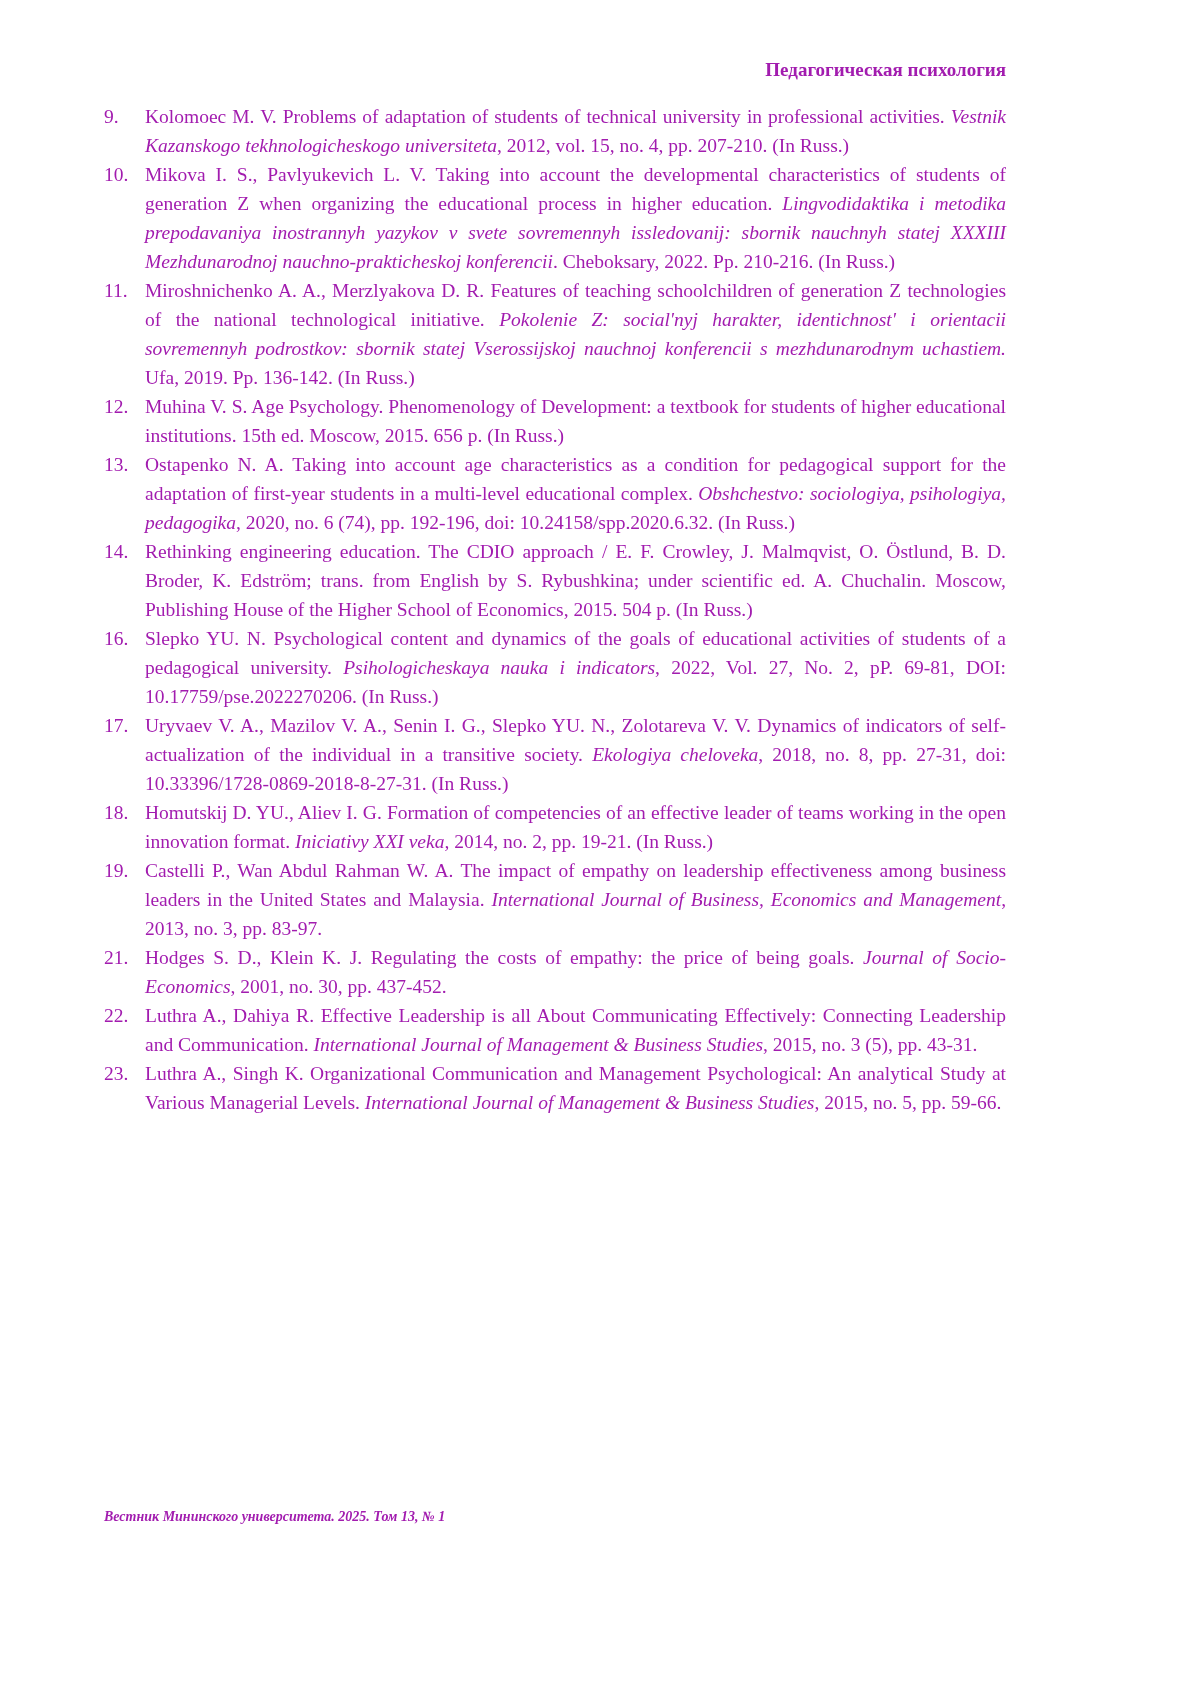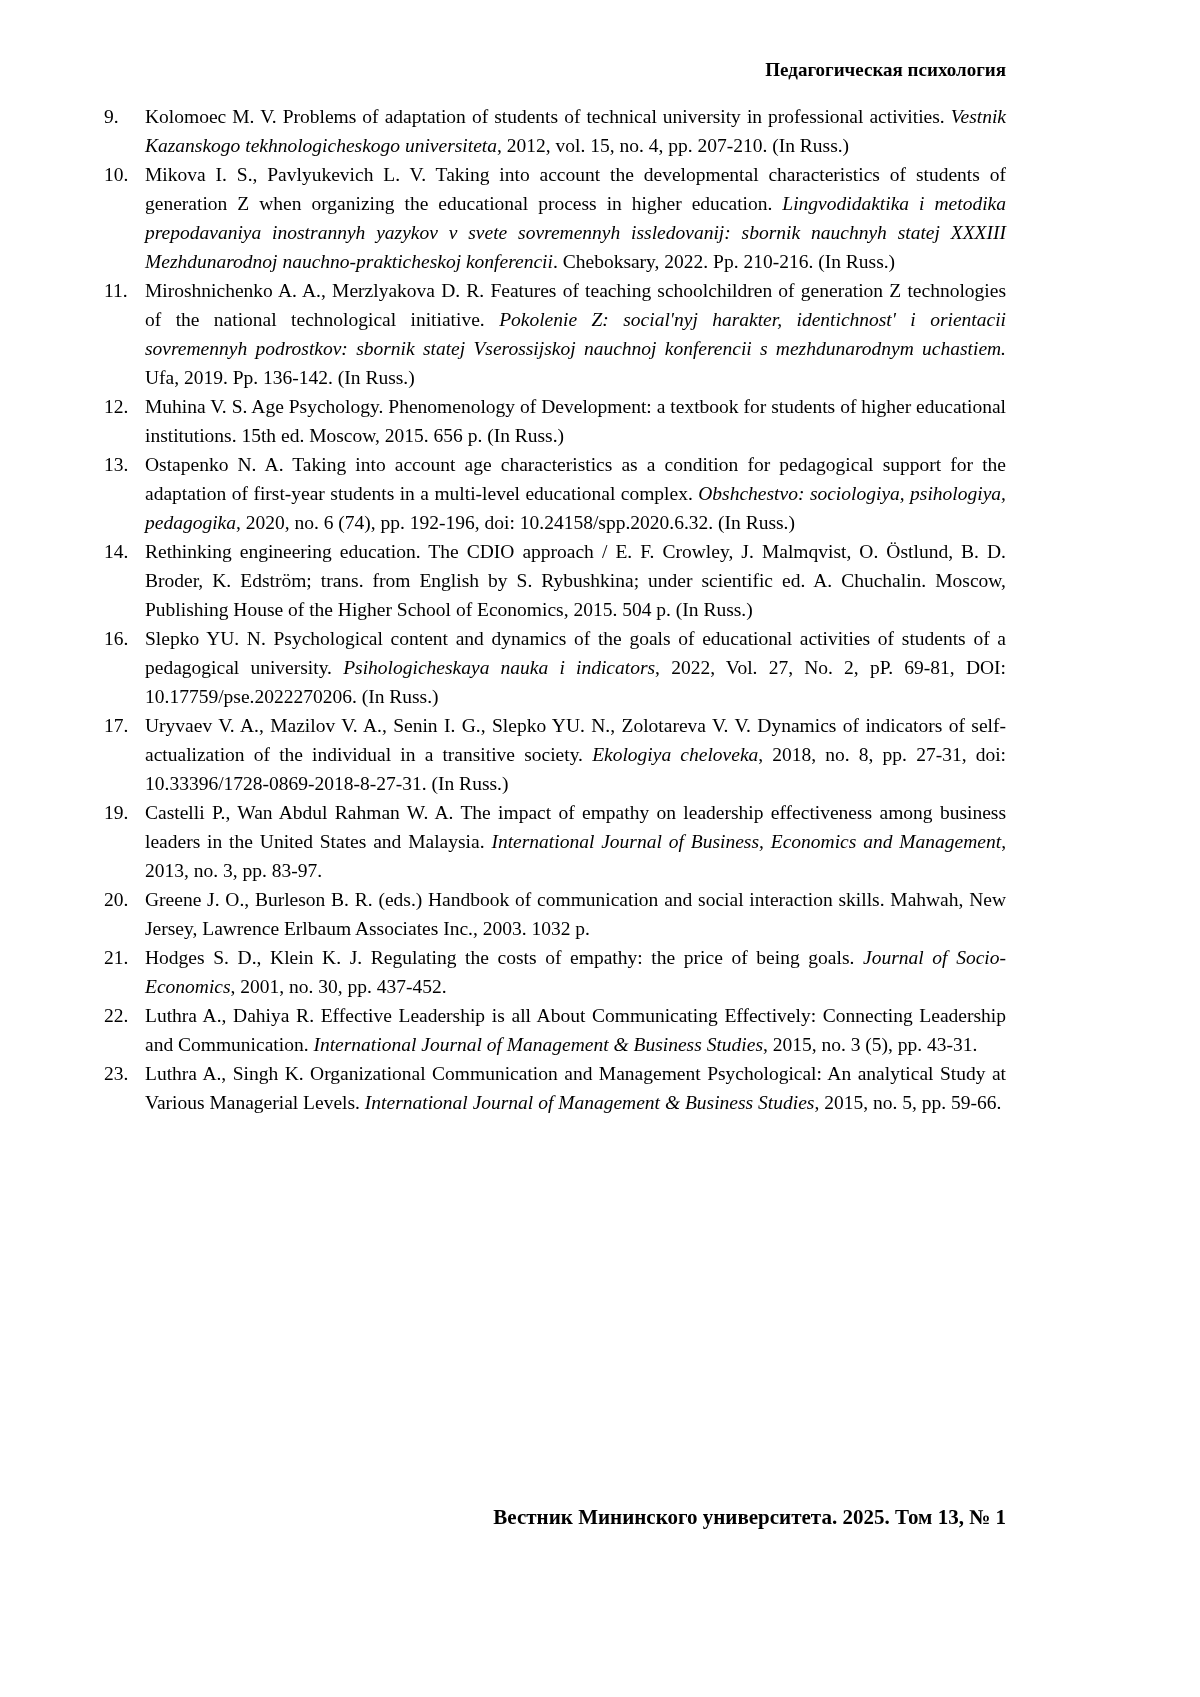--- a/index.html
+++ b/index.html
@@ -4,21 +4,21 @@
 <style>
   * { margin: 0; padding: 0; box-sizing: border-box; }
   html, body { background: #e8e8e8; }
   .page {
     width: 1200px;
     height: 1697px;
     margin: 0 auto;
     position: relative;
     background: #ffffff;
     font-family: "Liberation Serif", serif;
-    color: #000000;
+    color: #a21caf;
     font-size: 19.5px;
   }
   .header {
     position: absolute;
     top: 58px;
     left: 104px;
     right: 194px;
     text-align: right;
     font-weight: bold;
     font-size: 19px;
@@ -40,24 +40,24 @@
   }
   .ref-body {
     flex: 1;
     text-align: justify;
   }
   .footer {
     position: absolute;
     top: 1505px;
     left: 104px;
     right: 194px;
-    text-align: right;
     font-weight: bold;
-    font-size: 21px;
+    font-size: 14px;
     line-height: 24px;
+    font-style: italic;
   }
 </style>
 </head>
 <body>
 
 <div class="page">
   <div class="header">Педагогическая психология</div>
 
   <div class="content">
       <div class="ref">
@@ -86,26 +86,26 @@
       </div>
       <div class="ref">
         <span class="ref-num">16.</span>
         <span class="ref-body"><span>Slepko YU. N. Psychological content and dynamics of the goals of educational activities of students of a pedagogical university. </span><i>Psihologicheskaya nauka i indicators</i><span>, 2022, Vol. 27, No. 2, pP. 69-81, DOI: 10.17759/pse.2022270206. (In Russ.)</span></span>
       </div>
       <div class="ref">
         <span class="ref-num">17.</span>
         <span class="ref-body"><span>Uryvaev V. A., Mazilov V. A., Senin I. G., Slepko YU. N., Zolotareva V. V. Dynamics of indicators of self-actualization of the individual in a transitive society. </span><i>Ekologiya cheloveka</i><span>, 2018, no. 8, pp. 27-31, doi: 10.33396/1728-0869-2018-8-27-31. (In Russ.)</span></span>
       </div>
       <div class="ref">
+        <span class="ref-num">18.</span>
+        <span class="ref-body"><span>Homutskij D. YU., Aliev I. G. Formation of competencies of an effective leader of teams working in the open innovation format. </span><i>Iniciativy XXI veka,</i><span> 2014, no. 2, pp. 19-21. (In Russ.)</span></span>
+      </div>
+      <div class="ref">
         <span class="ref-num">19.</span>
         <span class="ref-body"><span>Castelli P., Wan Abdul Rahman W. A. The impact of empathy on leadership effectiveness among business leaders in the United States and Malaysia. </span><i>International Journal of Business, Economics and Management</i><span>, 2013, no. 3, pp. 83-97.</span></span>
-      </div>
-      <div class="ref">
-        <span class="ref-num">20.</span>
-        <span class="ref-body"><span>Greene J. O., Burleson B. R. (eds.) Handbook of communication and social interaction skills. Mahwah, New Jersey, Lawrence Erlbaum Associates Inc., 2003. 1032 p.</span></span>
       </div>
       <div class="ref">
         <span class="ref-num">21.</span>
         <span class="ref-body"><span>Hodges S. D., Klein K. J. Regulating the costs of empathy: the price of being goals. </span><i>Journal of Socio-Economics</i><span>, 2001, no. 30, pp. 437-452.</span></span>
       </div>
       <div class="ref">
         <span class="ref-num">22.</span>
         <span class="ref-body"><span>Luthra A., Dahiya R. Effective Leadership is all About Communicating Effectively: Connecting Leadership and Communication. </span><i>International Journal of Management &amp; Business Studies</i><span>, 2015, no. 3 (5), pp. 43-31.</span></span>
       </div>
       <div class="ref">

